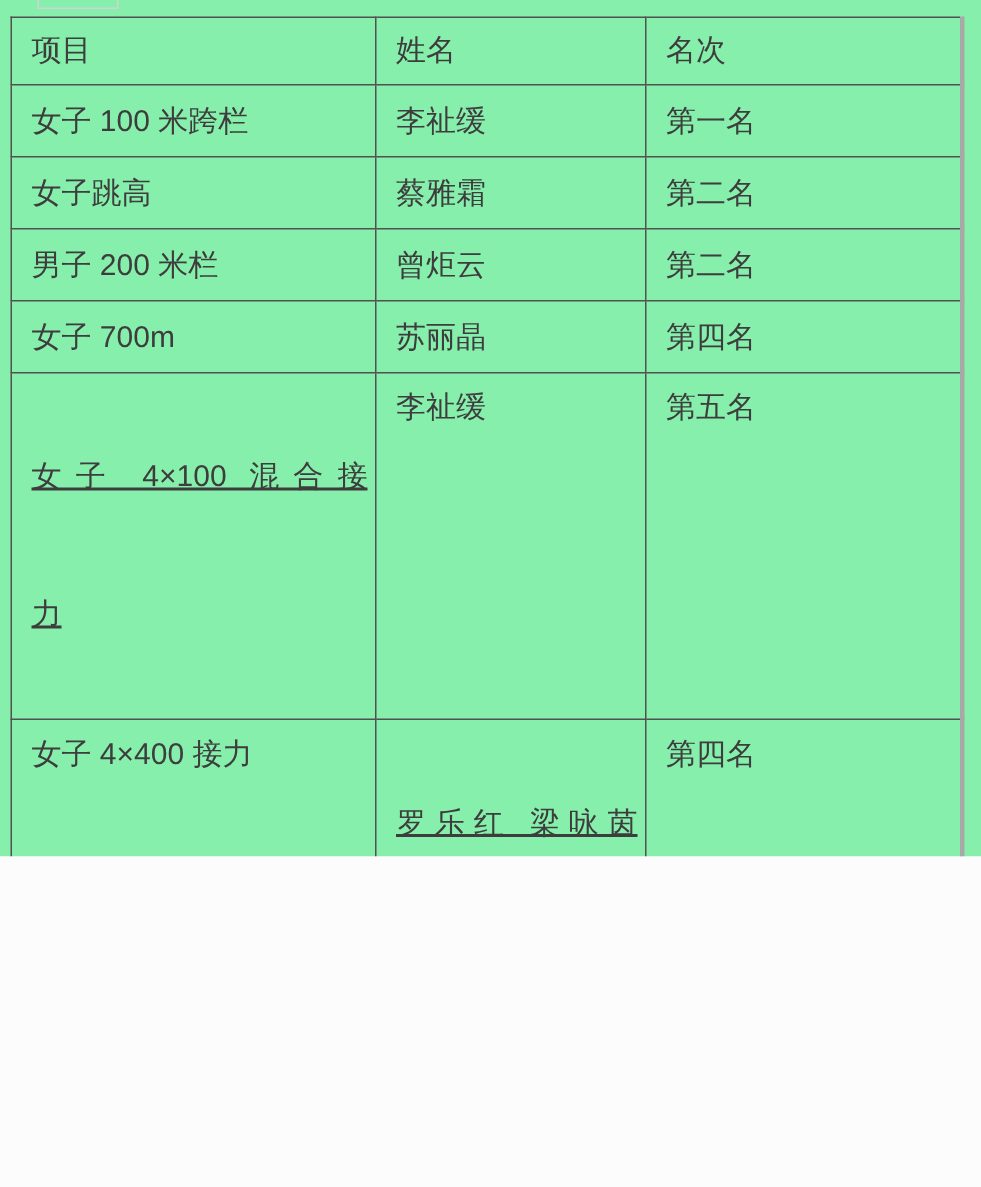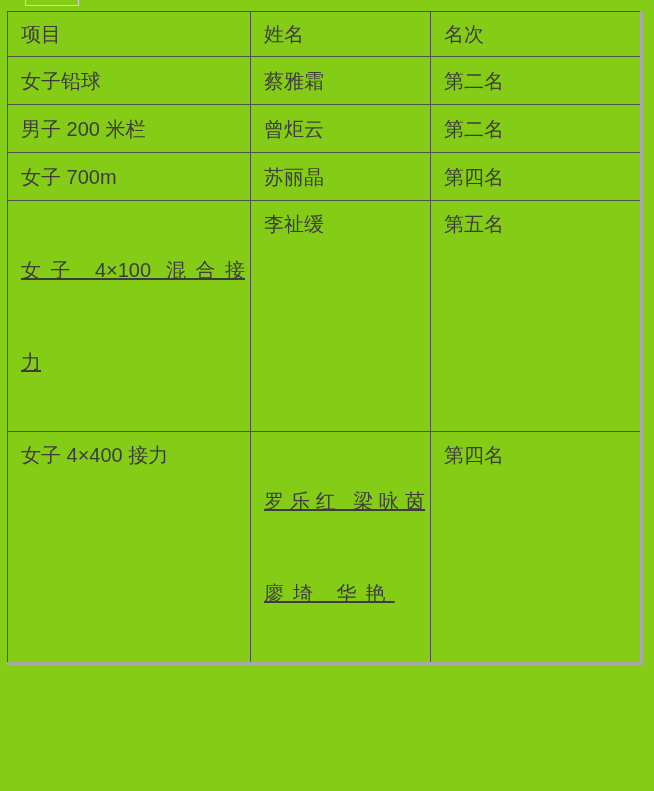--- a/index.html
+++ b/index.html
@@ -4,22 +4,22 @@
 <style>
   html, body {
     margin: 0;
     padding: 0;
     background: #fcfcfc;
     font-family: "Liberation Sans", sans-serif;
   }
   .page {
     position: relative;
     width: 654px;
-    height: 791px;
-    background: #84cc16;
+    height: 571px;
+    background: #86efac;
     overflow: hidden;
   }
   
   .artifact {
     position: absolute;
     left: 25px;
     top: -2px;
     width: 52px;
     height: 7px;
     border: 1px solid #d2d2d2;
@@ -70,23 +70,28 @@
       <col style="width:180px">
       <col style="width:211px">
     </colgroup>
     <tbody>
       <tr class="head">
         <td>项目</td>
         <td>姓名</td>
         <td>名次</td>
       </tr>
 
+      <tr class="single">
+        <td>女子 100 米跨栏</td>
+        <td>李祉缓</td>
+        <td>第一名</td>
+      </tr>
 
       <tr class="single">
-        <td>女子铅球</td>
+        <td>女子跳高</td>
         <td>蔡雅霜</td>
         <td>第二名</td>
       </tr>
 
       <tr class="single">
         <td>男子 200 米栏</td>
         <td>曾炬云</td>
         <td>第二名</td>
       </tr>
 

